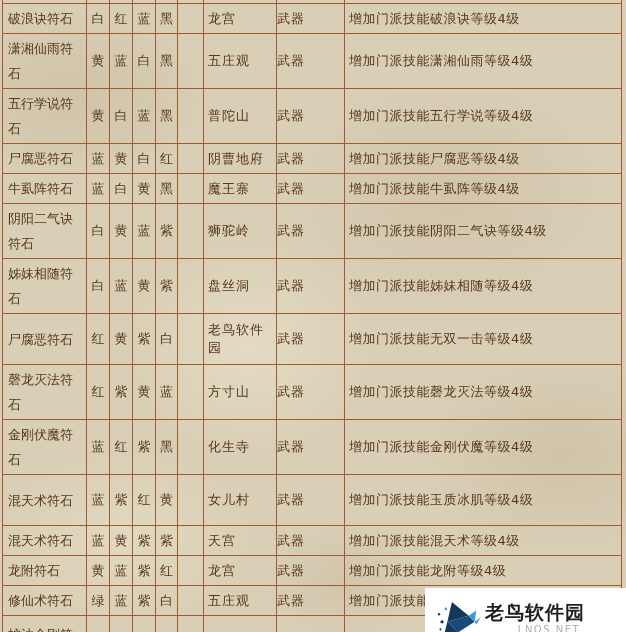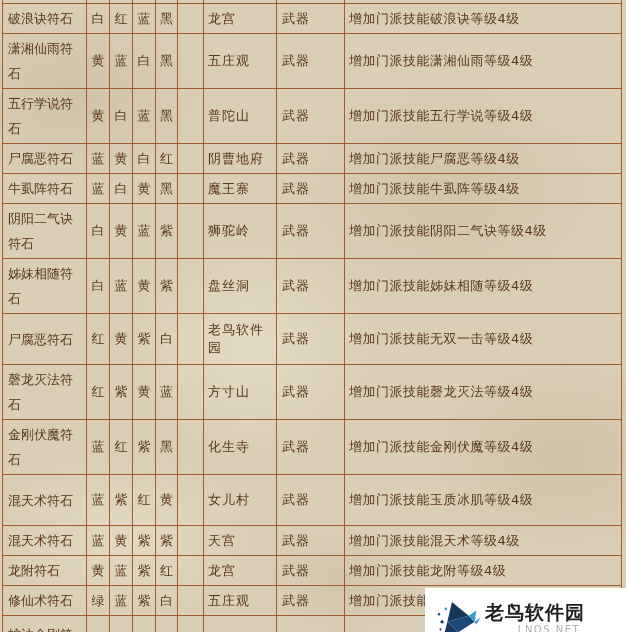--- a/index.html
+++ b/index.html
@@ -39,21 +39,21 @@
     padding:0;
   }
   tr.sliver{height:24px;}
   tr.short{height:27px;}
   tr.tall{height:51px;margin-left:24px;}
   tr.last{height:62px;}
   td.c-name{padding:2px 4px 2px 5px;line-height:25px;}
   td.c-color{text-align:center;}
   td.c-slot5{}
   td.c-sect{padding-left:4px;letter-spacing:1px;}
-  td.c-type{padding-left:5px;letter-spacing:1px;}
+  td.c-type{letter-spacing:1px;}
   td.c-effect{padding-left:4px;letter-spacing:0.5px;white-space:nowrap;}
   .watermark{
     position:absolute;left:425px;top:588px;width:201px;height:60px;
     background:var(--watermark-bg);
     display:flex;align-items:center;
     z-index:5;
   }
   .wm-logo{flex:0 0 auto;margin-left:10px;width:46px;height:38px;}
   .wm-text{display:flex;flex-direction:column;margin-left:4px;}
   .wm-title{

